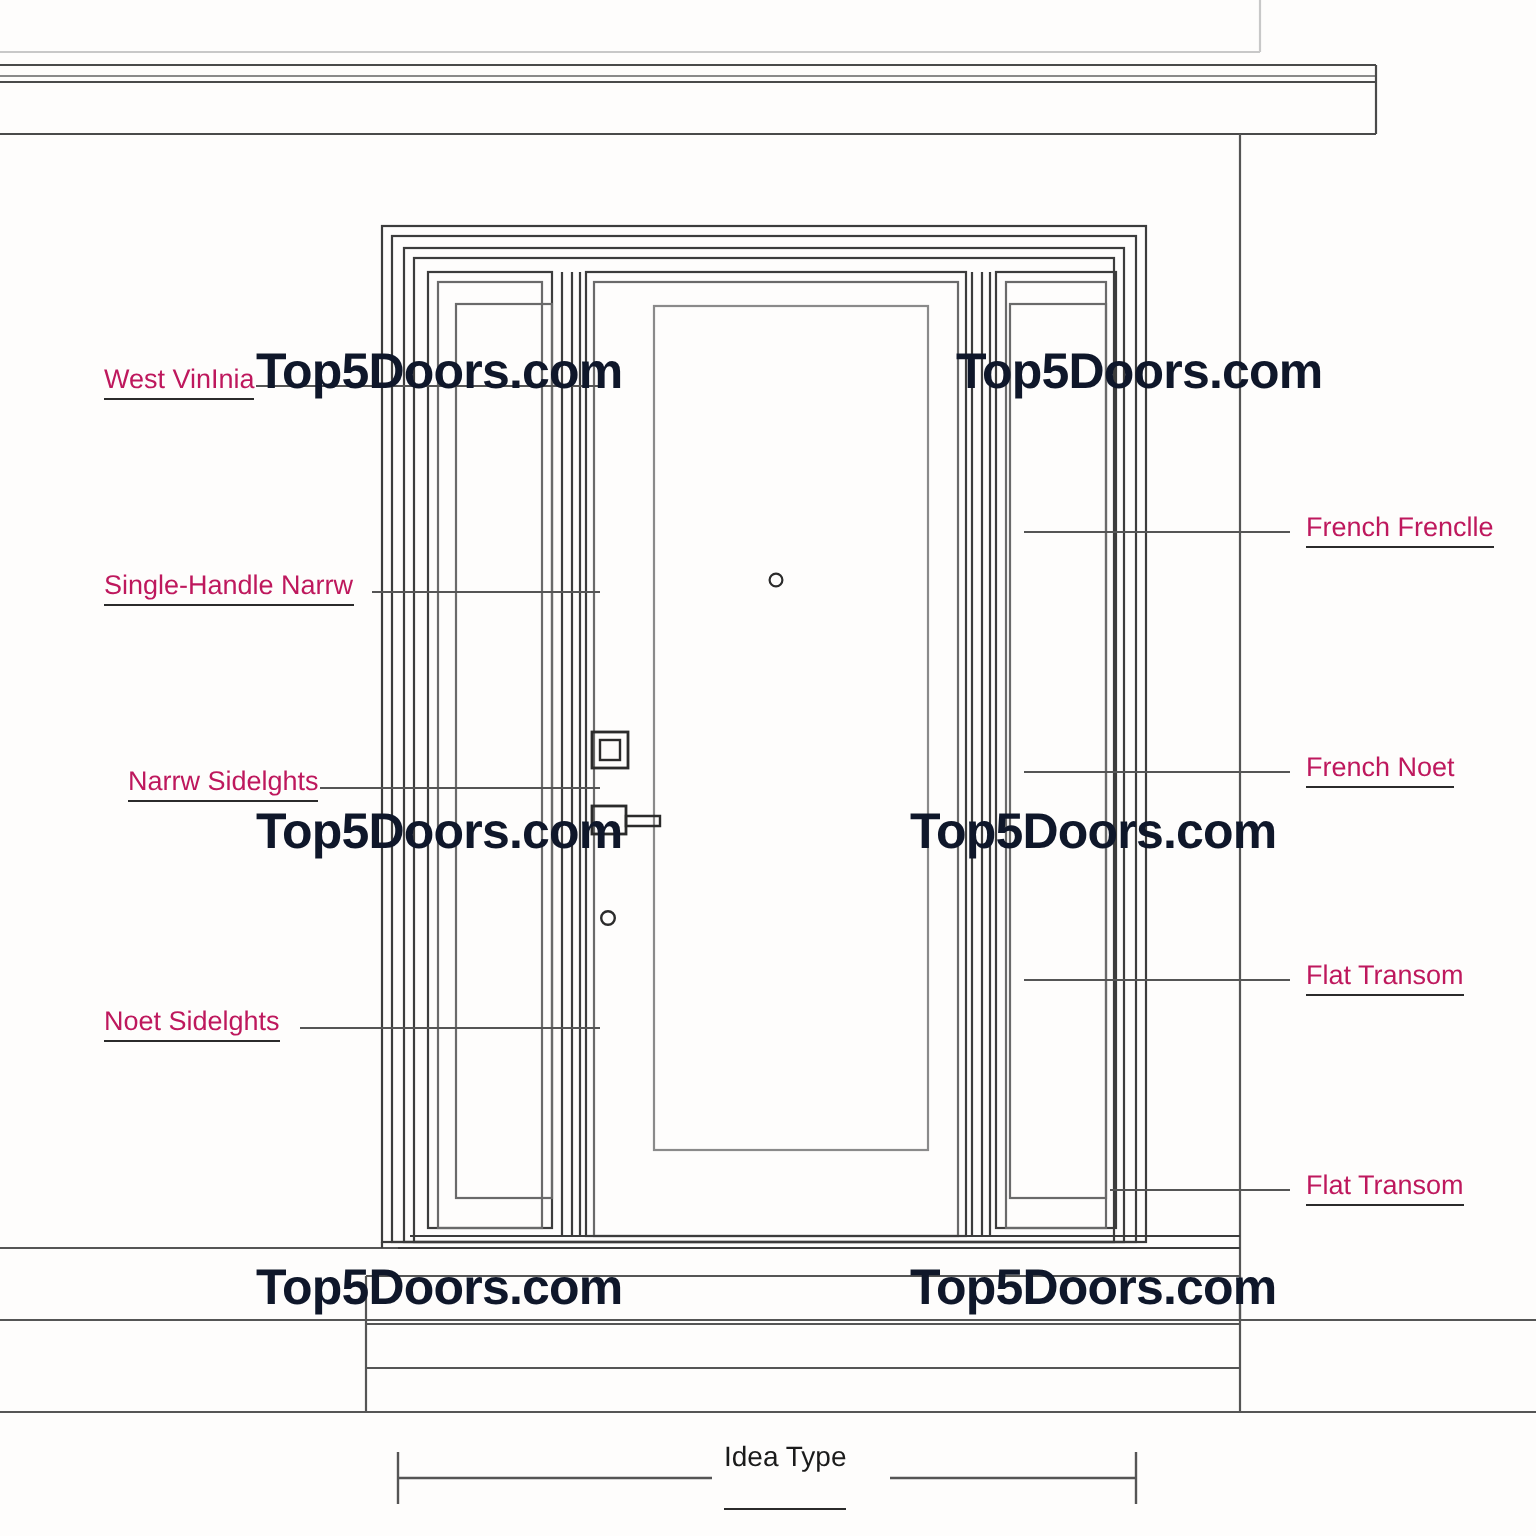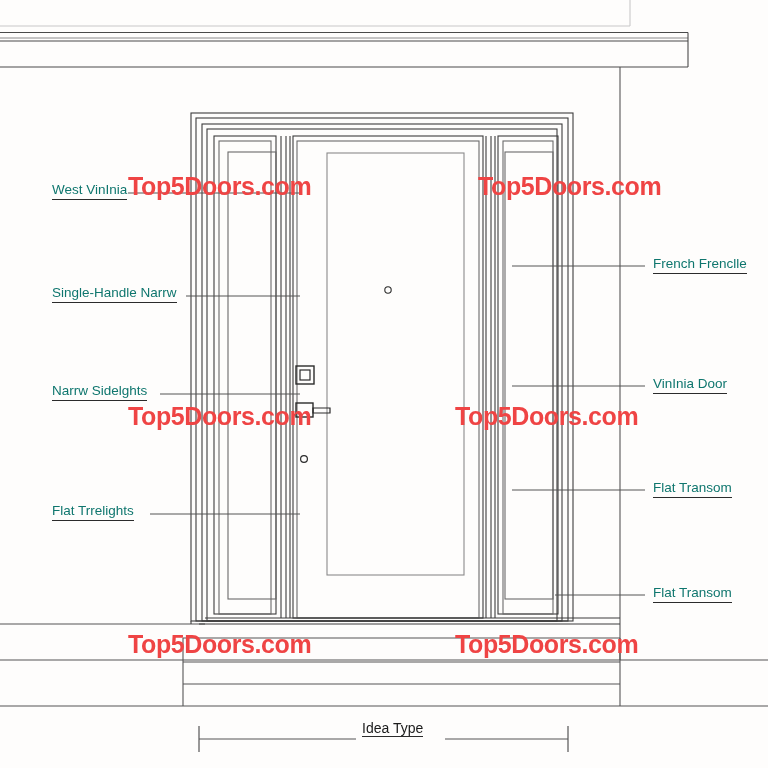--- a/index.html
+++ b/index.html
@@ -19,44 +19,44 @@
     position: absolute;
     left: 0;
     top: 0;
   }
   .wm {
     position: absolute;
     font-family: "Liberation Sans", sans-serif;
     font-weight: bold;
     font-size: 25px;
     letter-spacing: -0.4px;
-    color: #ef4444;
+    color: #0f172a;
     white-space: nowrap;
     user-select: none;
     pointer-events: none;
   }
   .lbl {
     position: absolute;
     font-family: "Liberation Sans", sans-serif;
     font-size: 13.5px;
-    color: #0f766e;
+    color: #be185d;
     white-space: nowrap;
     border-bottom: 1px solid #2b2b2b;
     padding-bottom: 1px;
     line-height: 16px;
   }
   .lbl.right { }
   .capt {
     position: absolute;
     font-family: "Liberation Sans", sans-serif;
     font-size: 14px;
     color: #1b1b1b;
     white-space: nowrap;
     border-bottom: 1px solid #2b2b2b;
-    padding-bottom: 0;
+    padding-bottom: 18px;
   }
 </style>
 </head>
 <body>
 
 <div id="stage">
 
   <svg width="768" height="768" viewBox="0 0 768 768">
     <g fill="none" stroke="#595959" stroke-width="1.1" shape-rendering="geometricPrecision">
 
@@ -163,23 +163,23 @@
 
   <div class="wm" style="left:128px;top:172px"><span>Top5Doors.com</span></div>
   <div class="wm" style="left:478px;top:172px"><span>Top5Doors.com</span></div>
   <div class="wm" style="left:128px;top:402px"><span>Top5Doors.com</span></div>
   <div class="wm" style="left:455px;top:402px"><span>Top5Doors.com</span></div>
   <div class="wm" style="left:128px;top:630px"><span>Top5Doors.com</span></div>
   <div class="wm" style="left:455px;top:630px"><span>Top5Doors.com</span></div>
 
   <div class="lbl" style="left:52px;top:182px">West VinInia</div>
   <div class="lbl" style="left:52px;top:285px">Single-Handle Narrw</div>
-  <div class="lbl" style="left:52px;top:383px">Narrw Sidelghts</div>
-  <div class="lbl" style="left:52px;top:503px">Flat Trrelights</div>
+  <div class="lbl" style="left:64px;top:383px">Narrw Sidelghts</div>
+  <div class="lbl" style="left:52px;top:503px">Noet Sidelghts</div>
 
   <div class="lbl right" style="left:653px;top:256px">French Frenclle</div>
-  <div class="lbl right" style="left:653px;top:376px">VinInia Door</div>
+  <div class="lbl right" style="left:653px;top:376px">French Noet</div>
   <div class="lbl right" style="left:653px;top:480px">Flat Transom</div>
   <div class="lbl right" style="left:653px;top:585px">Flat Transom</div>
 
   <div class="capt" style="left:362px;top:720px">Idea Type</div>
 
 </div>
 
 </body></html>

